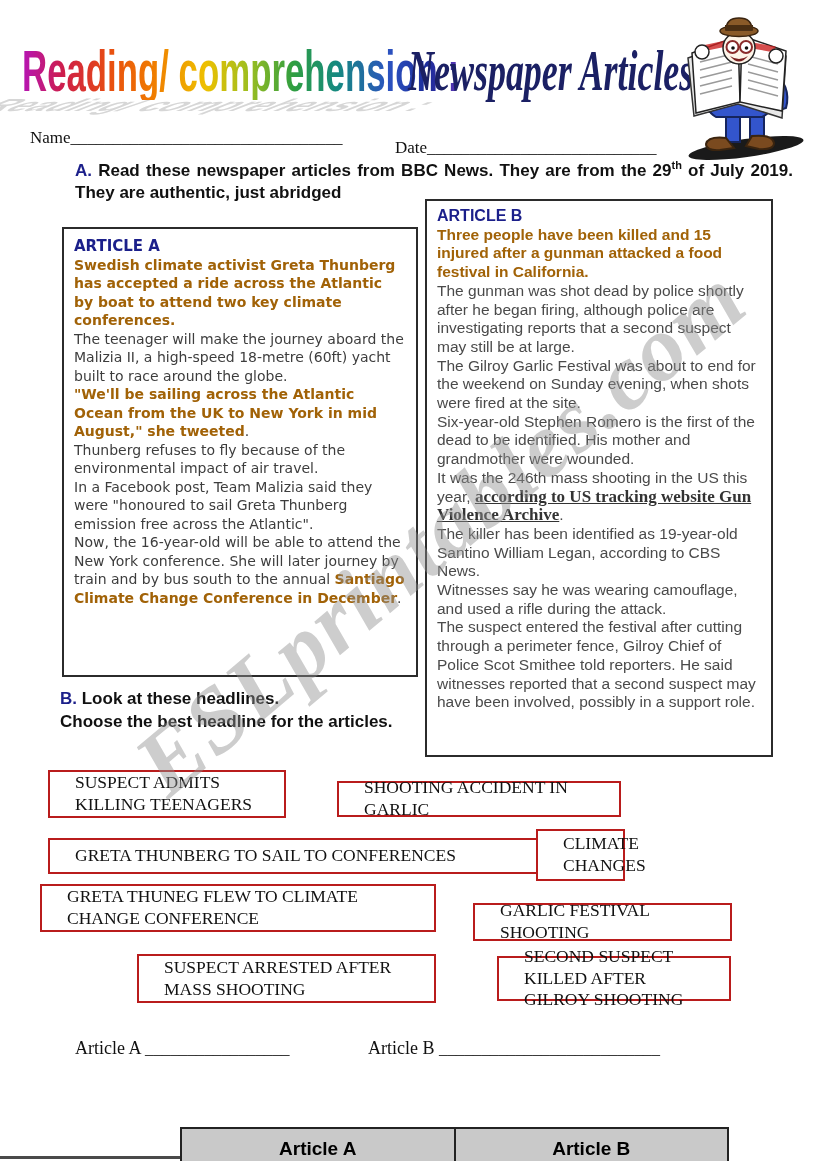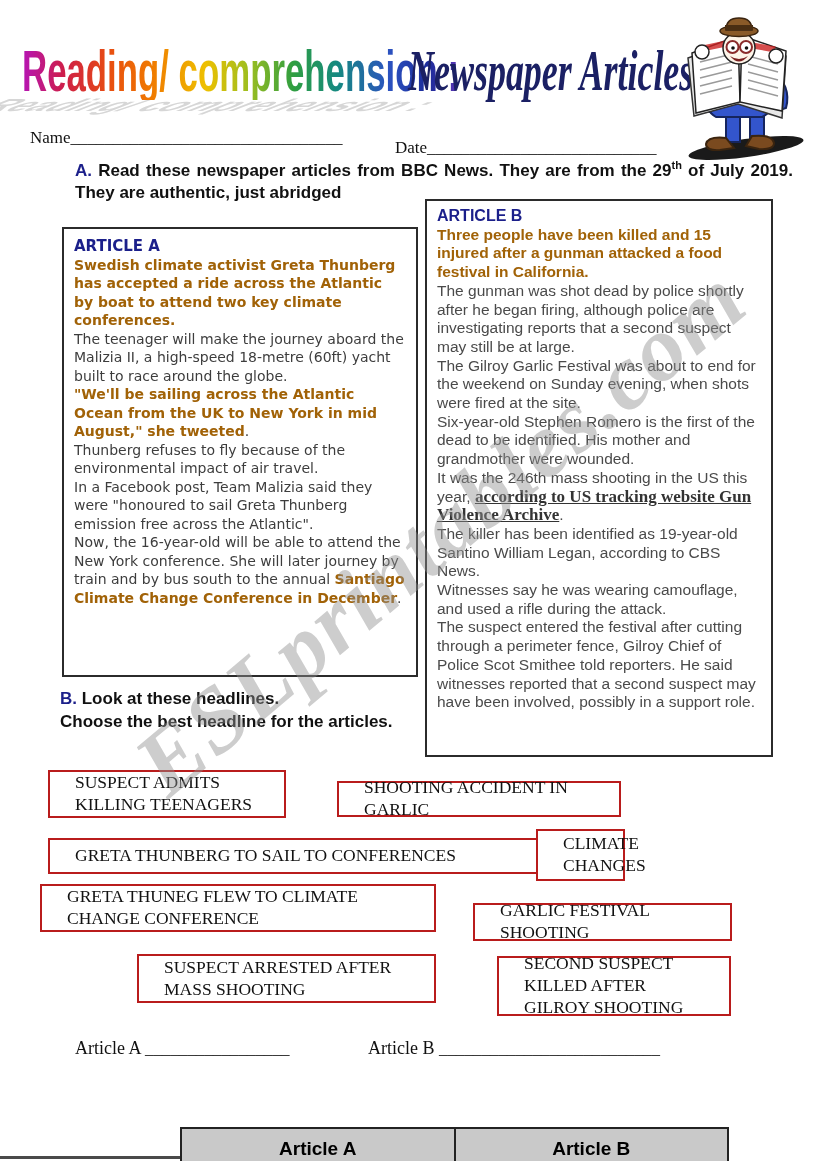--- a/index.html
+++ b/index.html
@@ -51,21 +51,21 @@
   
   .hl{position:absolute;border:2px solid #b91c1c;background:#fff;display:flex;align-items:center;
       font:17.5px/1.25 "Liberation Serif",serif;color:#111;padding:2px 25px;box-sizing:border-box;}
   .h1{left:48px; top:770px;width:238px;height:48px;}
   .h2{left:337px;top:781px;width:284px;height:36px;}
   .h3{left:48px; top:838px;width:504px;height:36px;}
   .h4{left:536px;top:829px;width:89px;height:52px;}
   .h5{left:40px; top:884px;width:396px;height:48px;}
   .h6{left:473px;top:903px;width:259px;height:38px;}
   .h7{left:137px;top:954px;width:299px;height:49px;}
-  .h8{left:497px;top:956px;width:234px;height:60px;}
+  .h8{left:497px;top:956px;width:234px;height:45px;}
 
   
   .ansA{position:absolute;left:75px;top:1038px;font:18px "Liberation Serif",serif;color:#111;}
   .ansB{position:absolute;left:368px;top:1038px;font:18px "Liberation Serif",serif;color:#111;}
 
   
   .bottom-table{position:absolute;left:180px;top:1127px;width:549px;height:60px;display:flex;
       border:2px solid #222;background:#c9c9c9;box-sizing:border-box;}
   .cell{flex:1;display:flex;justify-content:center;align-items:flex-start;padding-top:9px;
       font:bold 19px "Liberation Sans",sans-serif;color:#000;}

